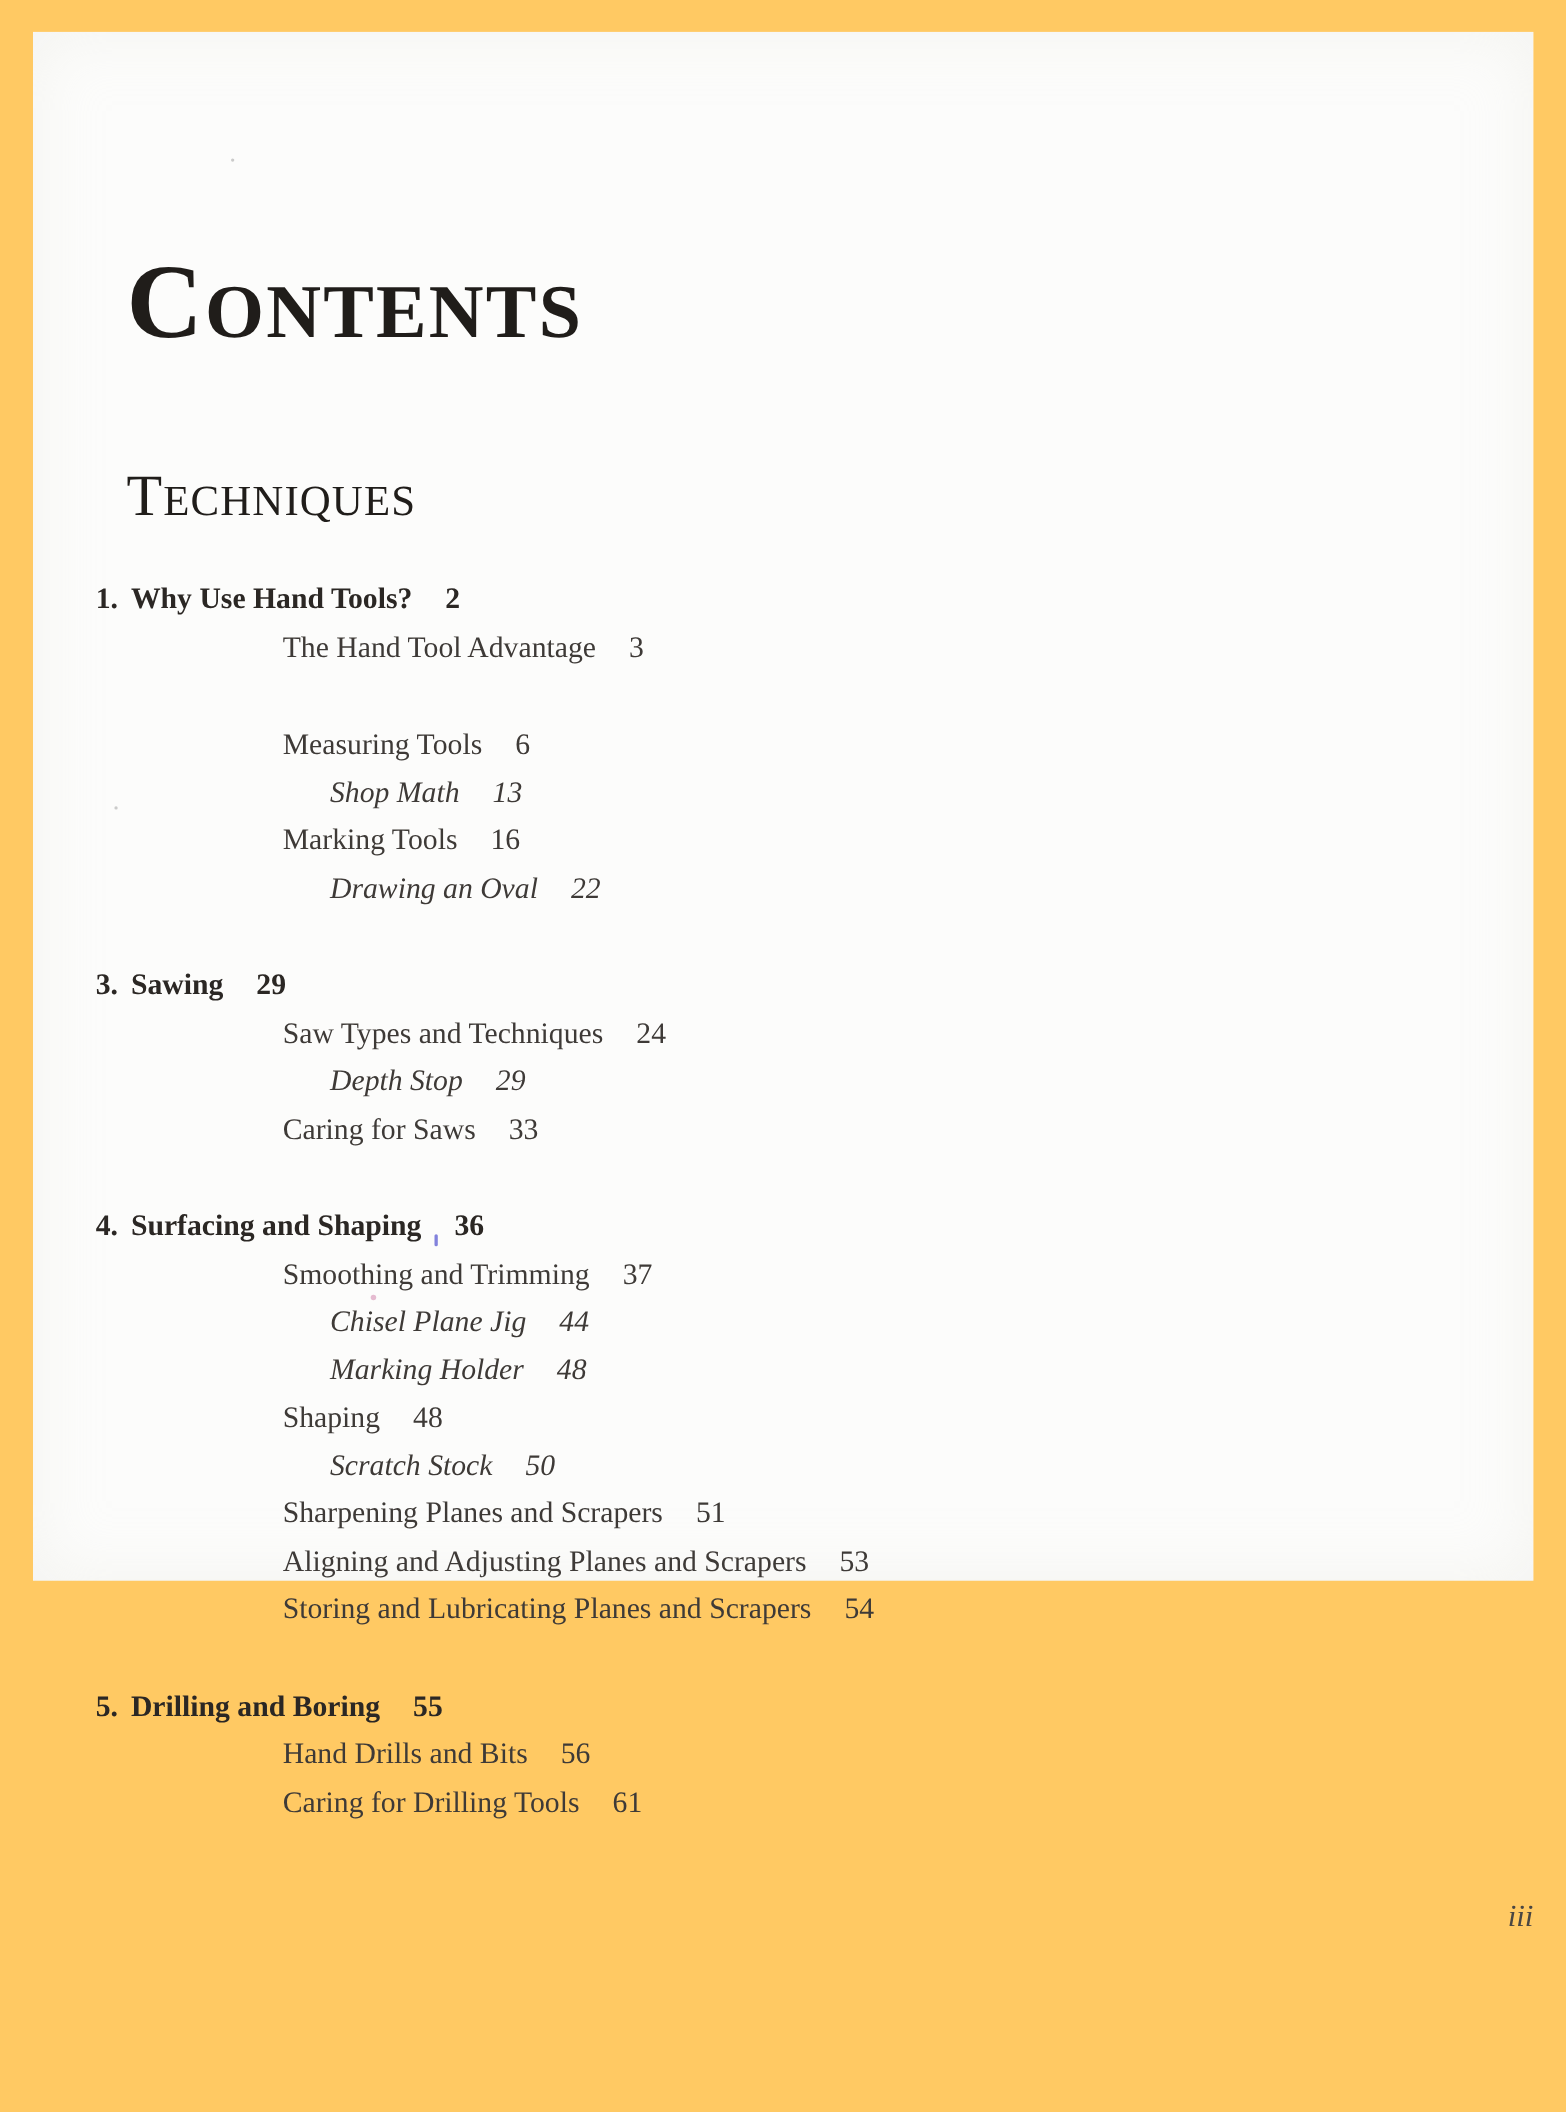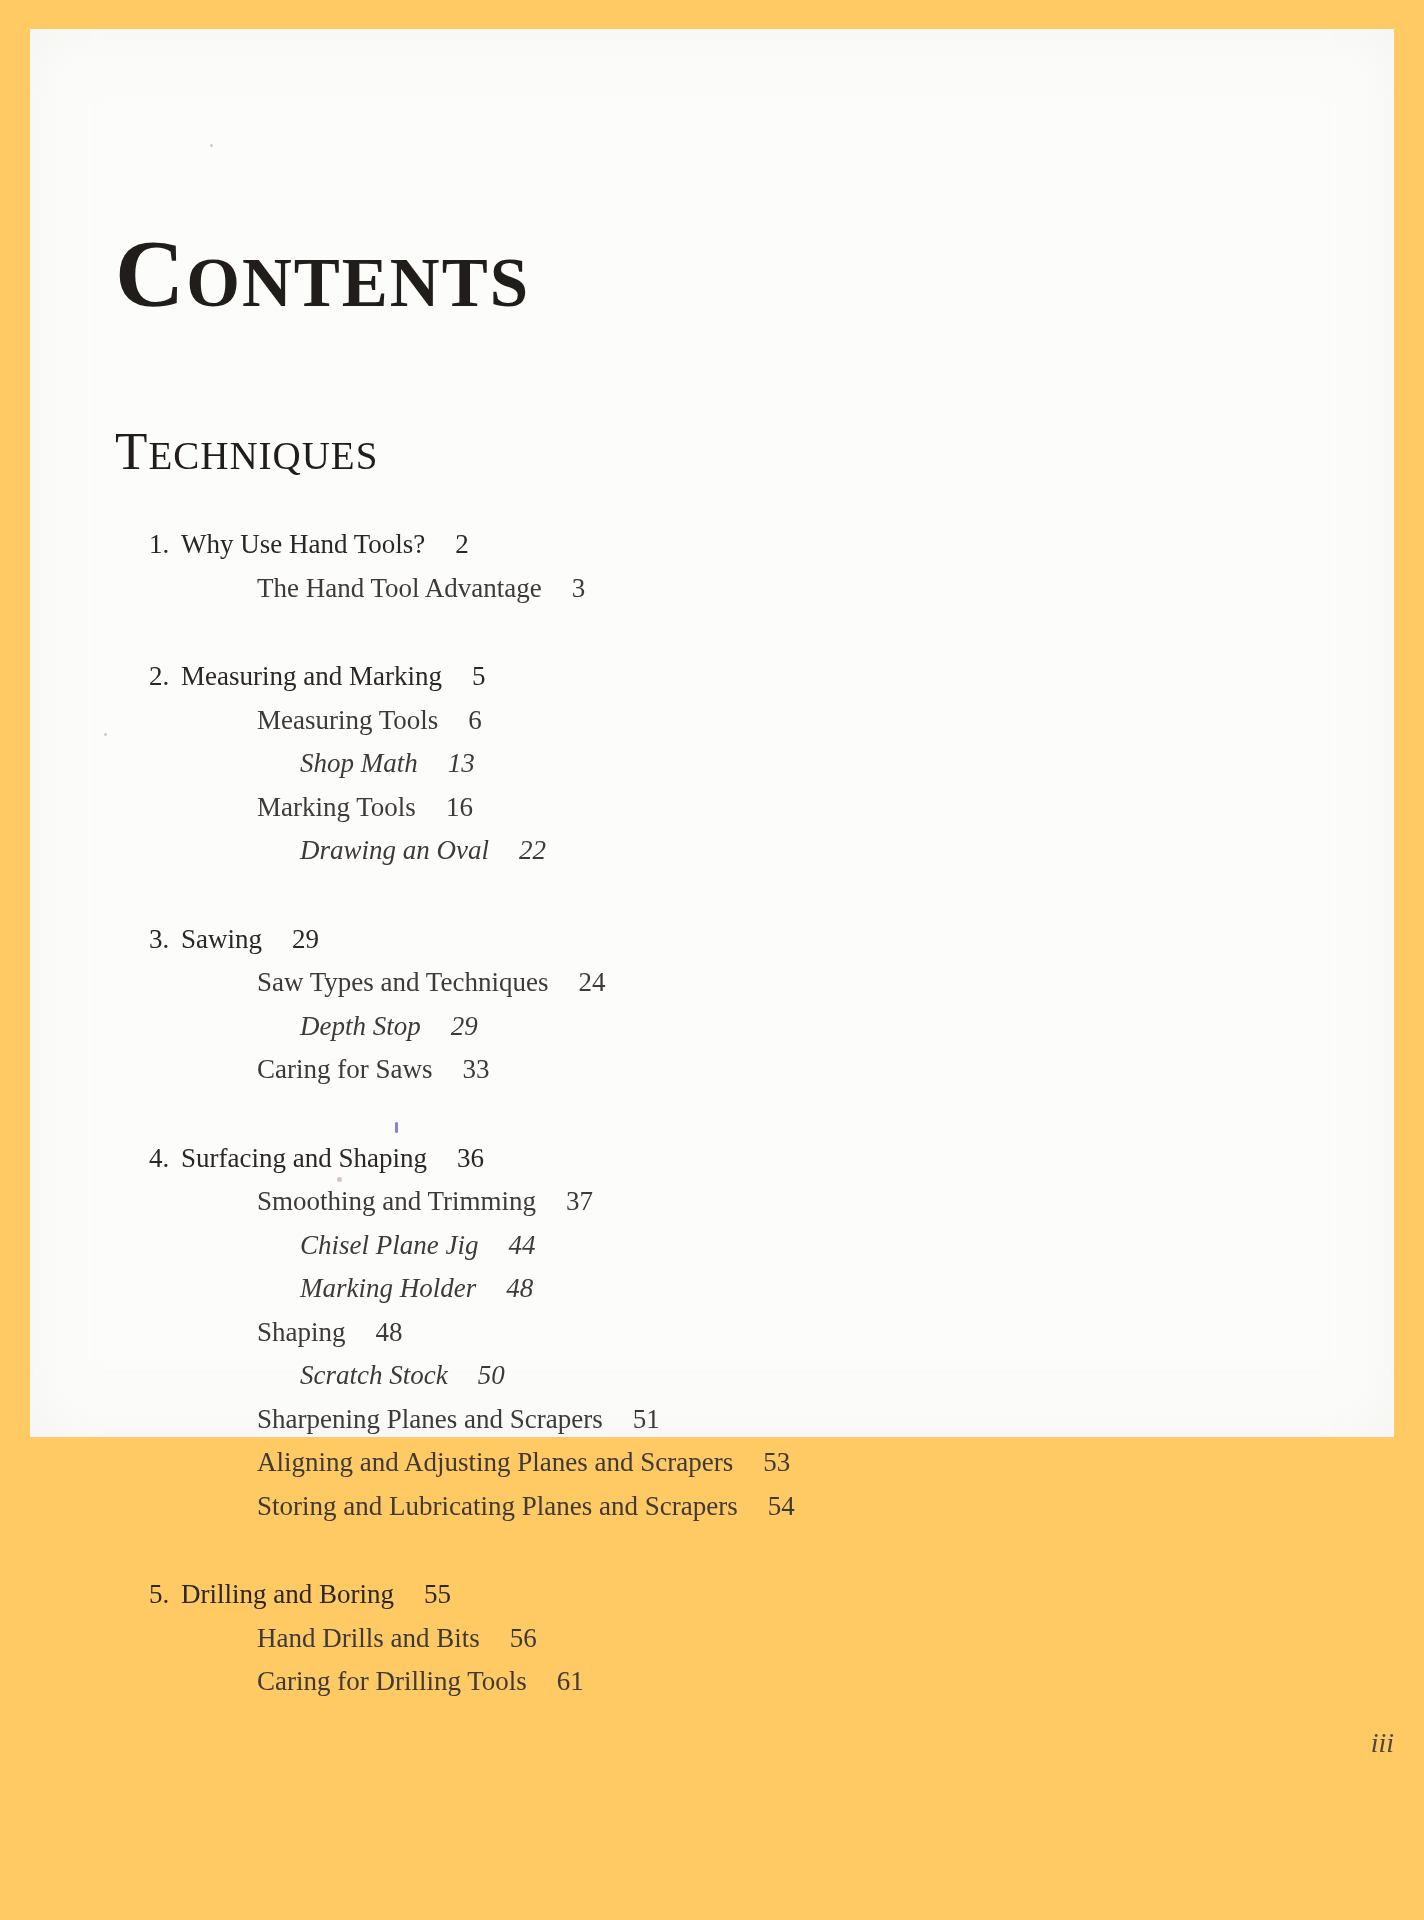--- a/index.html
+++ b/index.html
@@ -54,22 +54,22 @@
     width: 100%;
   }
   .toc-row {
     height: 43.5px;
     line-height: 43.5px;
     font-size: 27px;
     white-space: nowrap;
   }
   .toc-chapter + .toc-chapter { margin-top: 45px; }
   .chapter-row {
-    padding-left: 119px;
-    font-weight: normal;
+    padding-left: 57px;
+    font-weight: bold;
     color: var(--chapter_text);
   }
   .chapter-number { display: inline-block; width: 32px; }
   .entry-row { color: var(--entry_text); }
   .entry-row.level1 { padding-left: 227px; }
   .entry-row.level2 { padding-left: 270px; }
   .entry-row.italic { font-style: italic; }
   .page-num { margin-left: 30px; }
   .folio {
     position: absolute;
@@ -95,21 +95,20 @@
   <h1 class="contents-title"><span class="cap">C</span><span class="rest">ONTENTS</span></h1>
 
   <h2 class="section-title"><span class="cap">T</span><span class="rest">ECHNIQUES</span></h2>
 
   <div class="toc">
       <div class="toc-chapter">
         <div class="toc-row chapter-row"><span class="chapter-number">1.</span><span class="chapter-title">Why Use Hand Tools?</span><span class="page-num">2</span></div>
         <div class="toc-row entry-row level1"><span class="entry-label">The Hand Tool Advantage</span><span class="page-num">3</span></div>
       </div>
       <div class="toc-chapter">
-        <div class="toc-row chapter-row"><span class="chapter-number">2.</span><span class="chapter-title">Measuring and Marking</span><span class="page-num">5</span></div>
         <div class="toc-row entry-row level1"><span class="entry-label">Measuring Tools</span><span class="page-num">6</span></div>
         <div class="toc-row entry-row level2 italic"><span class="entry-label">Shop Math</span><span class="page-num">13</span></div>
         <div class="toc-row entry-row level1"><span class="entry-label">Marking Tools</span><span class="page-num">16</span></div>
         <div class="toc-row entry-row level2 italic"><span class="entry-label">Drawing an Oval</span><span class="page-num">22</span></div>
       </div>
       <div class="toc-chapter">
         <div class="toc-row chapter-row"><span class="chapter-number">3.</span><span class="chapter-title">Sawing</span><span class="page-num">29</span></div>
         <div class="toc-row entry-row level1"><span class="entry-label">Saw Types and Techniques</span><span class="page-num">24</span></div>
         <div class="toc-row entry-row level2 italic"><span class="entry-label">Depth Stop</span><span class="page-num">29</span></div>
         <div class="toc-row entry-row level1"><span class="entry-label">Caring for Saws</span><span class="page-num">33</span></div>

